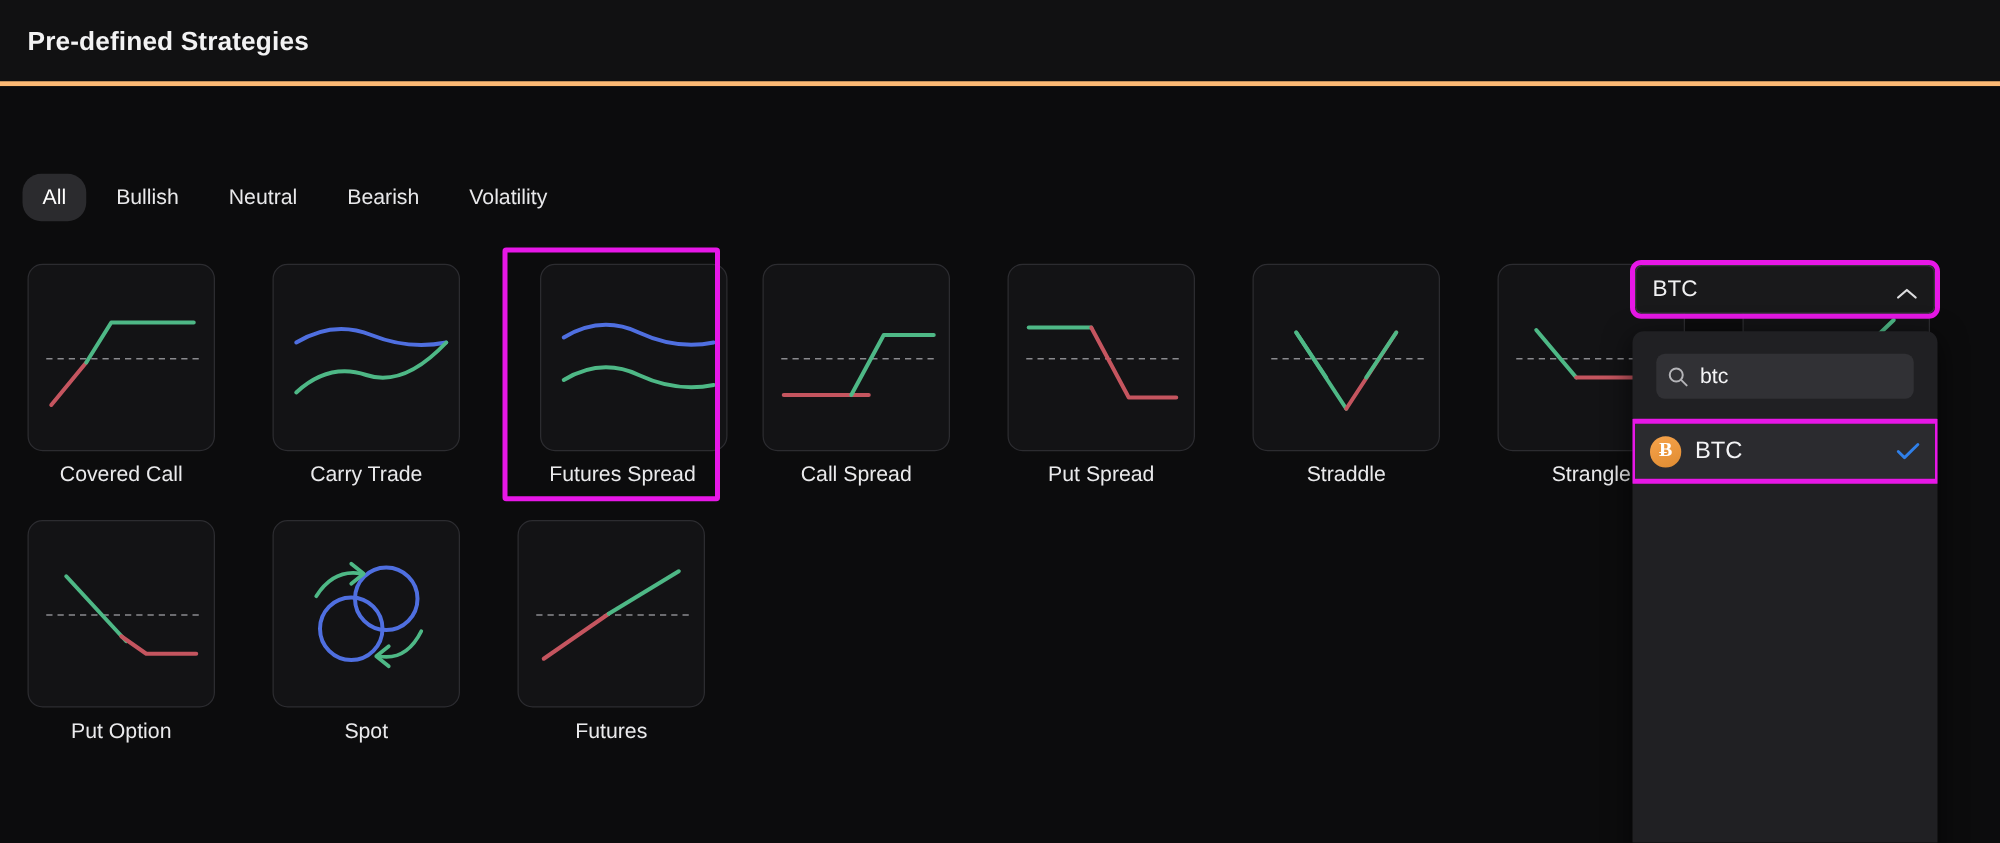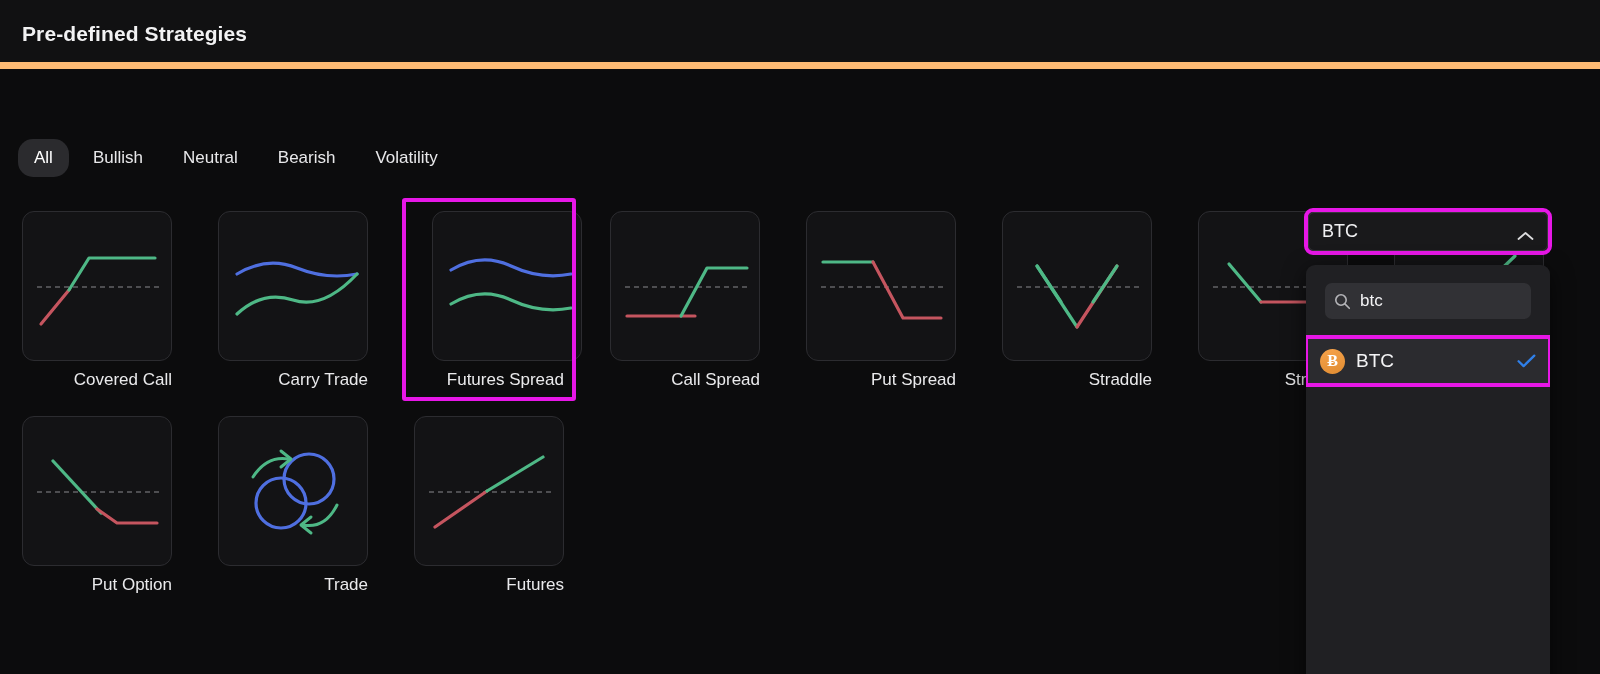--- a/index.html
+++ b/index.html
@@ -8,21 +8,21 @@
     background: #0c0c0d;
     font-family: "Liberation Sans", sans-serif;
     overflow: hidden;
   }
   .root { position: relative; width: 1600px; height: 674px; background: #0c0c0d; }
 
   
   .header {
     position: absolute; left: 0; top: 0; width: 1600px; height: 69px;
     background: #111112;
-    border-bottom: 7px solid #fdba74;
+    border-bottom: 4px solid #fdba74;
   }
   .header-title {
     position: absolute; left: 22px; top: 22px;
     font-size: 21px; font-weight: bold; color: #f2f2f3;
     letter-spacing: 0.1px;
   }
 
   
   .body { position: absolute; left: 0; top: 69px; width: 1600px; height: 605px; background: #0c0c0d; }
 
@@ -57,21 +57,21 @@
     background: #131315;
     border: 1px solid #2c2c30;
     border-radius: 12px;
     overflow: hidden;
     position: relative;
     cursor: pointer;
   }
   .card-box svg { display: block; width: 150px; height: 150px; }
   .card-label {
     margin-top: 9px;
-    text-align: right;
+    text-align: center;
     font-size: 17px;
     color: #eaeaec;
     white-space: nowrap;
   }
   
   .card-cell.highlighted {
     position: relative;
     padding-left: 18px;
   }
   .card-cell.highlighted::after {
@@ -281,21 +281,21 @@
           <div class="card-box">
             <svg viewBox="0 0 150 150">
               <circle cx="62" cy="86" r="25" fill="none" stroke="#4f6fe0" stroke-width="3.2"></circle>
               <circle cx="90" cy="62" r="25" fill="none" stroke="#4f6fe0" stroke-width="3.2"></circle>
               <path d="M34 60 Q48 38 70 42" fill="none" stroke="#4eb886" stroke-width="3" stroke-linecap="round" stroke-linejoin="round"></path>
               <path d="M62 34 L72 42 L62 50" fill="none" stroke="#4eb886" stroke-width="3" stroke-linecap="round" stroke-linejoin="round"></path>
               <path d="M118 88 Q106 112 84 108" fill="none" stroke="#4eb886" stroke-width="3" stroke-linecap="round" stroke-linejoin="round"></path>
               <path d="M92 100 L82 108 L92 116" fill="none" stroke="#4eb886" stroke-width="3" stroke-linecap="round" stroke-linejoin="round"></path>
             </svg>
           </div>
-          <div class="card-label">Trade</div>
+          <div class="card-label">Spot</div>
         </div>
         <div class="card-cell">
           <div class="card-box">
             <svg viewBox="0 0 150 150">
               <line x1="14" y1="75" x2="136" y2="75" stroke="#8a8a8e" stroke-width="1.2" stroke-dasharray="5,4"></line>
               <path d="M20 110 L72 74" fill="none" stroke="#c5555f" stroke-width="3.2" stroke-linecap="round" stroke-linejoin="round"></path>
               <path d="M72 74 L128 40" fill="none" stroke="#4eb886" stroke-width="3.2" stroke-linecap="round" stroke-linejoin="round"></path>
             </svg>
           </div>
           <div class="card-label">Futures</div>

